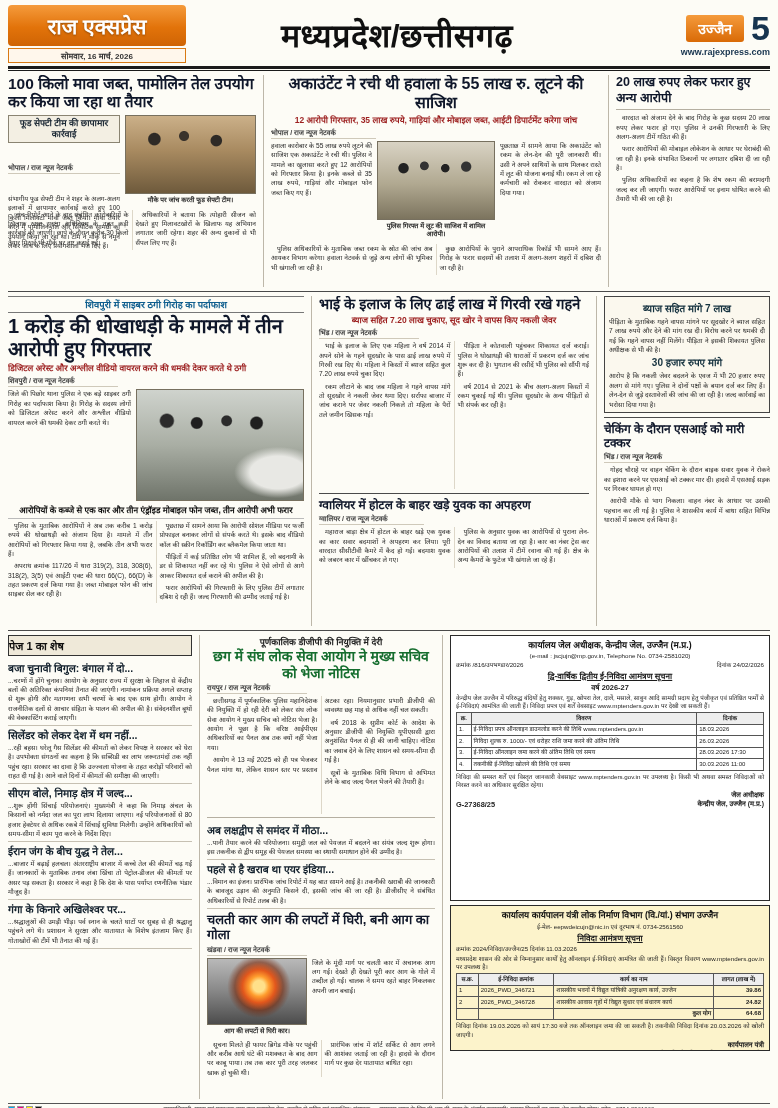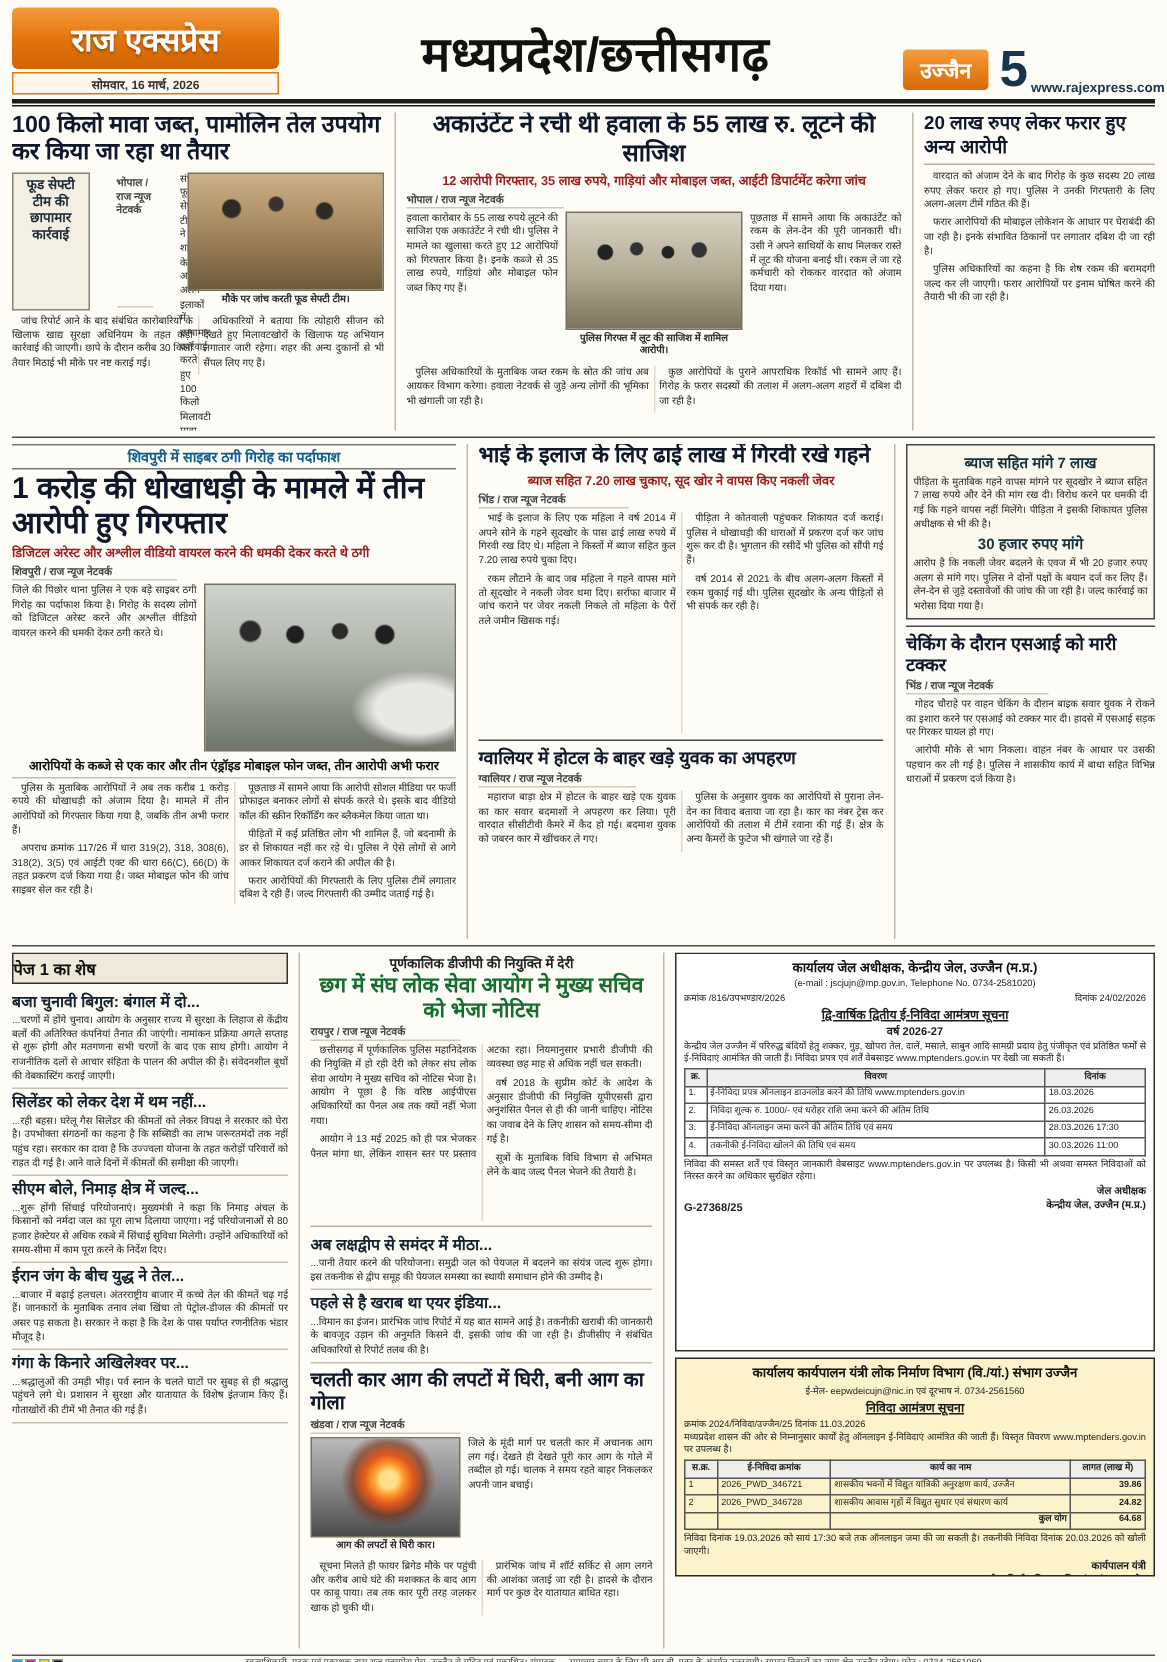--- a/index.html
+++ b/index.html
@@ -5,21 +5,21 @@
 *{margin:0;padding:0;box-sizing:border-box}
 html,body{background:#d8d5cc}
 .page{width:778px;height:1108px;margin:0 auto;background:#fdfcf6;padding:5px 8px 0;position:relative;overflow:hidden;
   font-family:"Liberation Sans","DejaVu Sans",sans-serif;color:#1c1c1c}
 
 .masthead{display:flex;align-items:stretch;height:58px;gap:6px}
 .brand-col{width:178px;display:flex;flex-direction:column;gap:2px}
 .brand-box{flex:1;background:linear-gradient(180deg,#f59b3c,#e2730a 55%,#cf6404);border-radius:4px;display:flex;align-items:center;justify-content:center;color:#fff;font-weight:bold;font-size:21px;text-shadow:0 1px 2px rgba(0,0,0,.35)}
 .date-strip{border:1px solid #d97a14;color:#333;font-size:8px;text-align:center;padding:1px 0;font-weight:bold;background:#fff7ec}
 .section-title{flex:1;display:flex;align-items:center;justify-content:center;font-size:32px;font-weight:bold;color:#101010;letter-spacing:.5px;white-space:nowrap;overflow:hidden}
-.edition-col{width:162px;display:flex;flex-direction:row;align-items:flex-end;justify-content:center;gap:2px}
+.edition-col{width:162px;display:flex;flex-direction:column;align-items:flex-end;justify-content:center;gap:2px}
 .edition-row{display:flex;align-items:center;gap:7px}
 .edition-box{background:linear-gradient(180deg,#f59b3c,#d96a06);color:#fff;font-weight:bold;font-size:14px;padding:4px 12px;border-radius:3px}
 .page-no{font-size:34px;font-weight:bold;color:#17344f;line-height:1}
 .website{font-size:9px;font-weight:bold;color:#17344f}
 .head-rule{border-top:3px solid #1b1b1b;border-bottom:1px solid #1b1b1b;height:5px;margin:3px 0 4px}
 
 .row{display:flex;align-items:stretch}
 .row1{height:212px}
 .row2{height:330px}
 .row3{height:464px}
@@ -127,21 +127,21 @@
       <div class="website">www.rajexpress.com</div>
     </div>
   </header>
   <div class="head-rule"></div>
 
   <section class="row row1">
 
     <article class="col" style="width:248px">
       <h2 class="hl hl-mawa">100 किलो मावा जब्त, पामोलिन तेल उपयोग कर किया जा रहा था तैयार</h2>
       <div class="flexr" style="margin-top:3px;height:92px">
-        <div style="width:112px;display:flex;flex-direction:row;gap:18px">
+        <div style="width:112px;display:flex;flex-direction:column;gap:18px">
           <div class="kicker-box">फूड सेफ्टी टीम की छापामार कार्रवाई</div>
           <div class="byline">भोपाल / राज न्यूज नेटवर्क</div>
           <div class="bt grow">संभागीय फूड सेफ्टी टीम ने शहर के अलग-अलग इलाकों में छापामार कार्रवाई करते हुए 100 किलो मिलावटी मावा जब्त किया। मावा तैयार करने में पामोलिन तेल और सिंथेटिक सामग्री का उपयोग किया जा रहा था। टीम ने मौके से नमूने लेकर जांच के लिए प्रयोगशाला भेज दिए हैं।</div>
         </div>
         <div class="grow" style="display:flex;flex-direction:column">
           <div class="photo photo-raid grow"></div>
           <div class="caption">मौके पर जांच करती फूड सेफ्टी टीम।</div>
         </div>
       </div>
       <div class="bt cols2" style="margin-top:3px">

